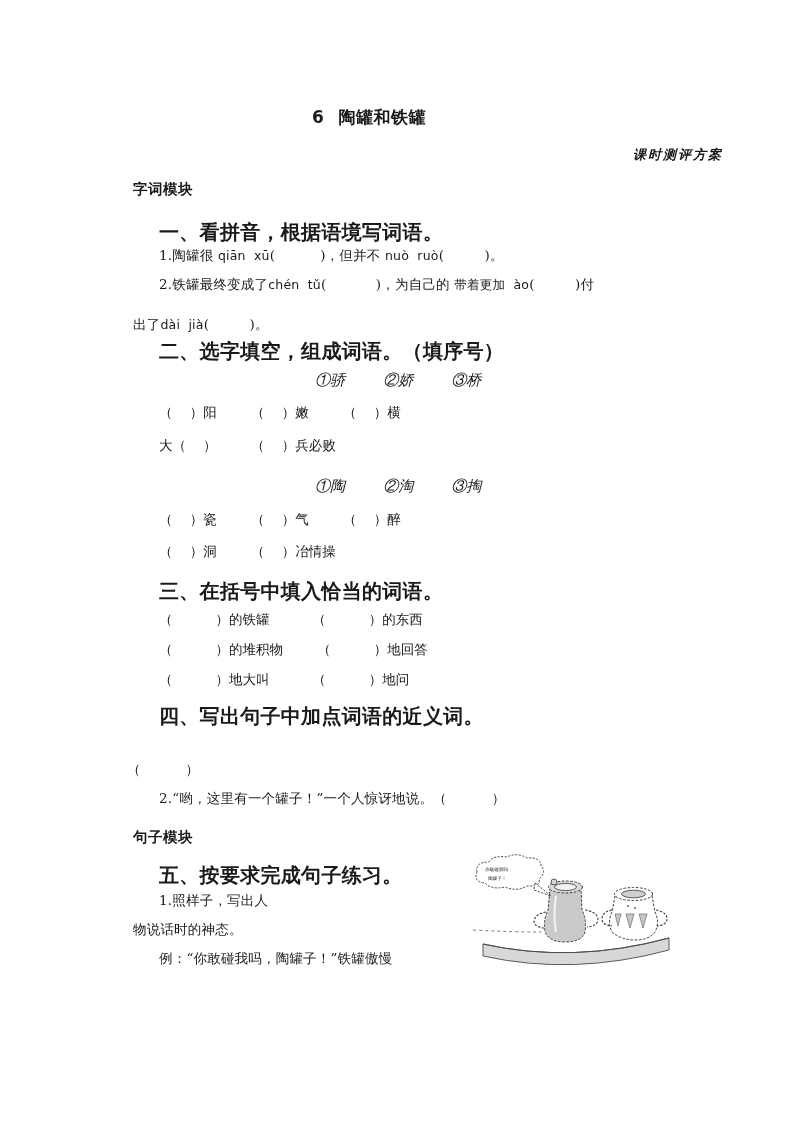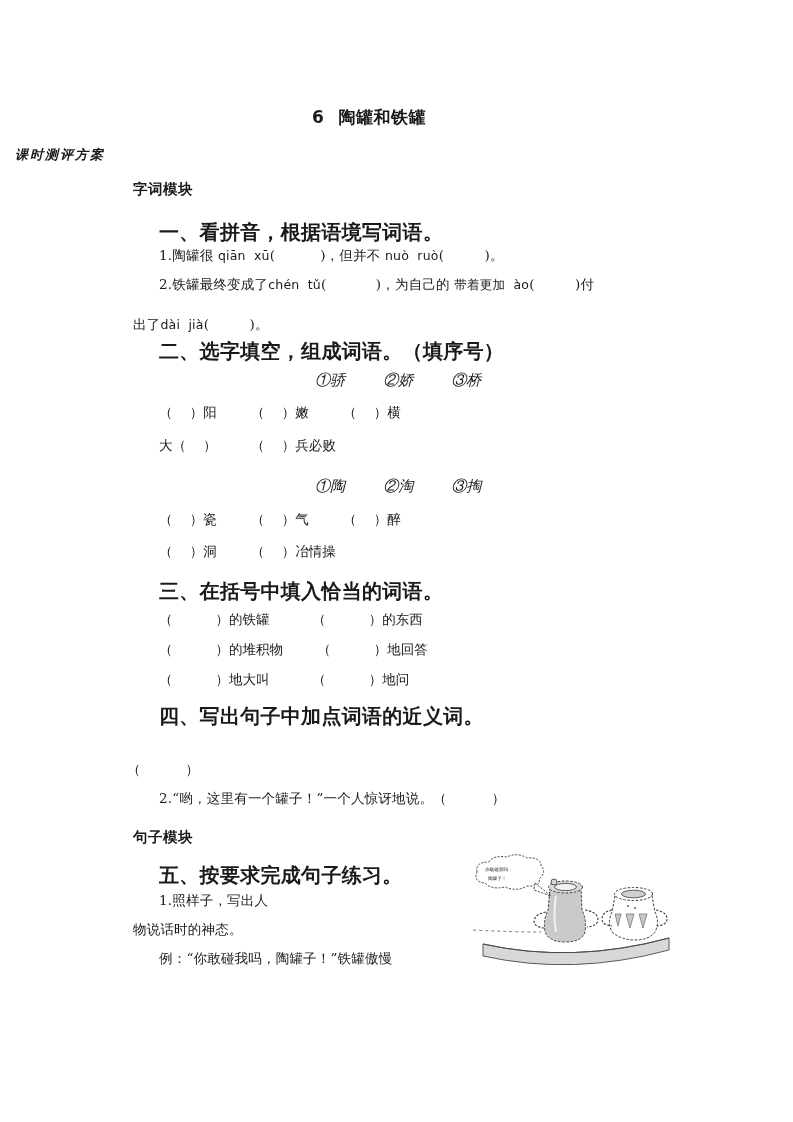--- a/index.html
+++ b/index.html
@@ -35,21 +35,21 @@
     font-weight: bold;
     letter-spacing: 0.5px;
     font-family: "DejaVu Sans", "Liberation Sans", sans-serif;
   }
   .doc-title .num { margin-right: 14px; }
 
   .doc-subtitle {
     position: absolute;
     left: 0; right: 0;
     top: 146px;
-    text-align: left;
+    text-align: right;
     font-size: 13px;
     font-weight: bold;
     font-style: italic;
     letter-spacing: 2px;
     font-family: "DejaVu Serif", "Liberation Serif", serif;
   }
 
   .module-head {
     position: absolute;
     left: 118px;

